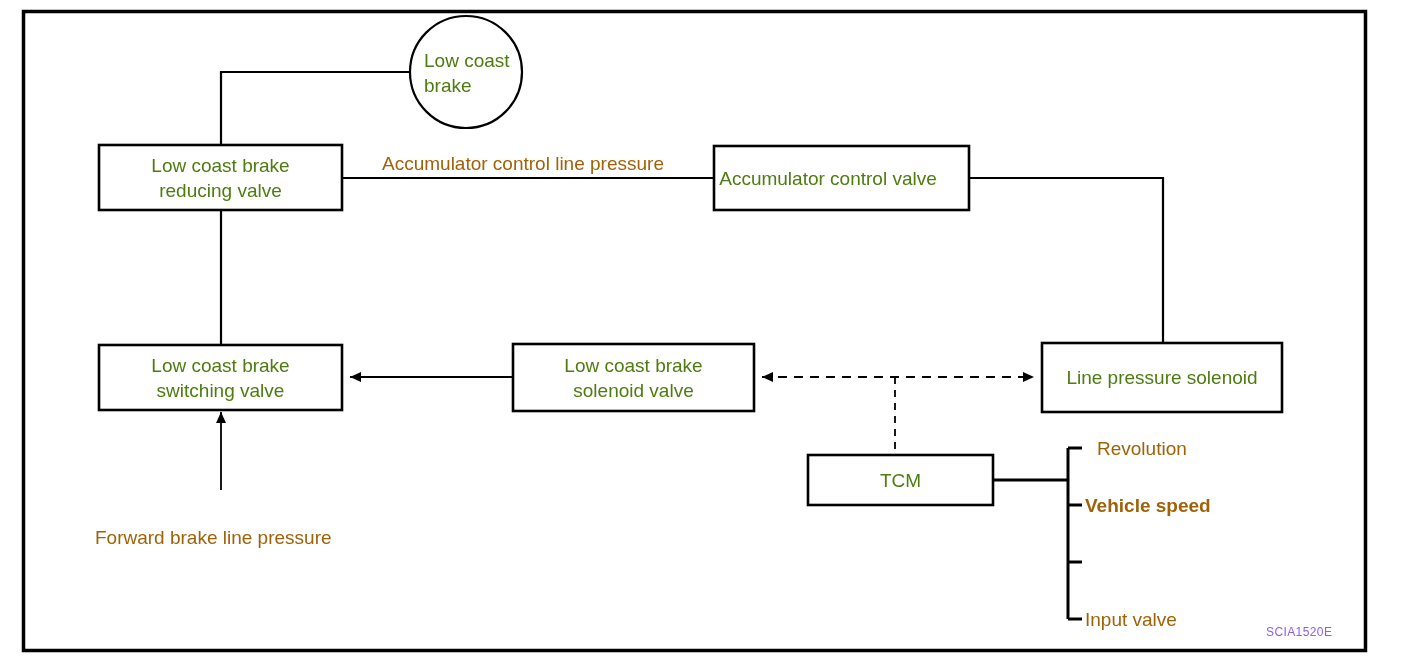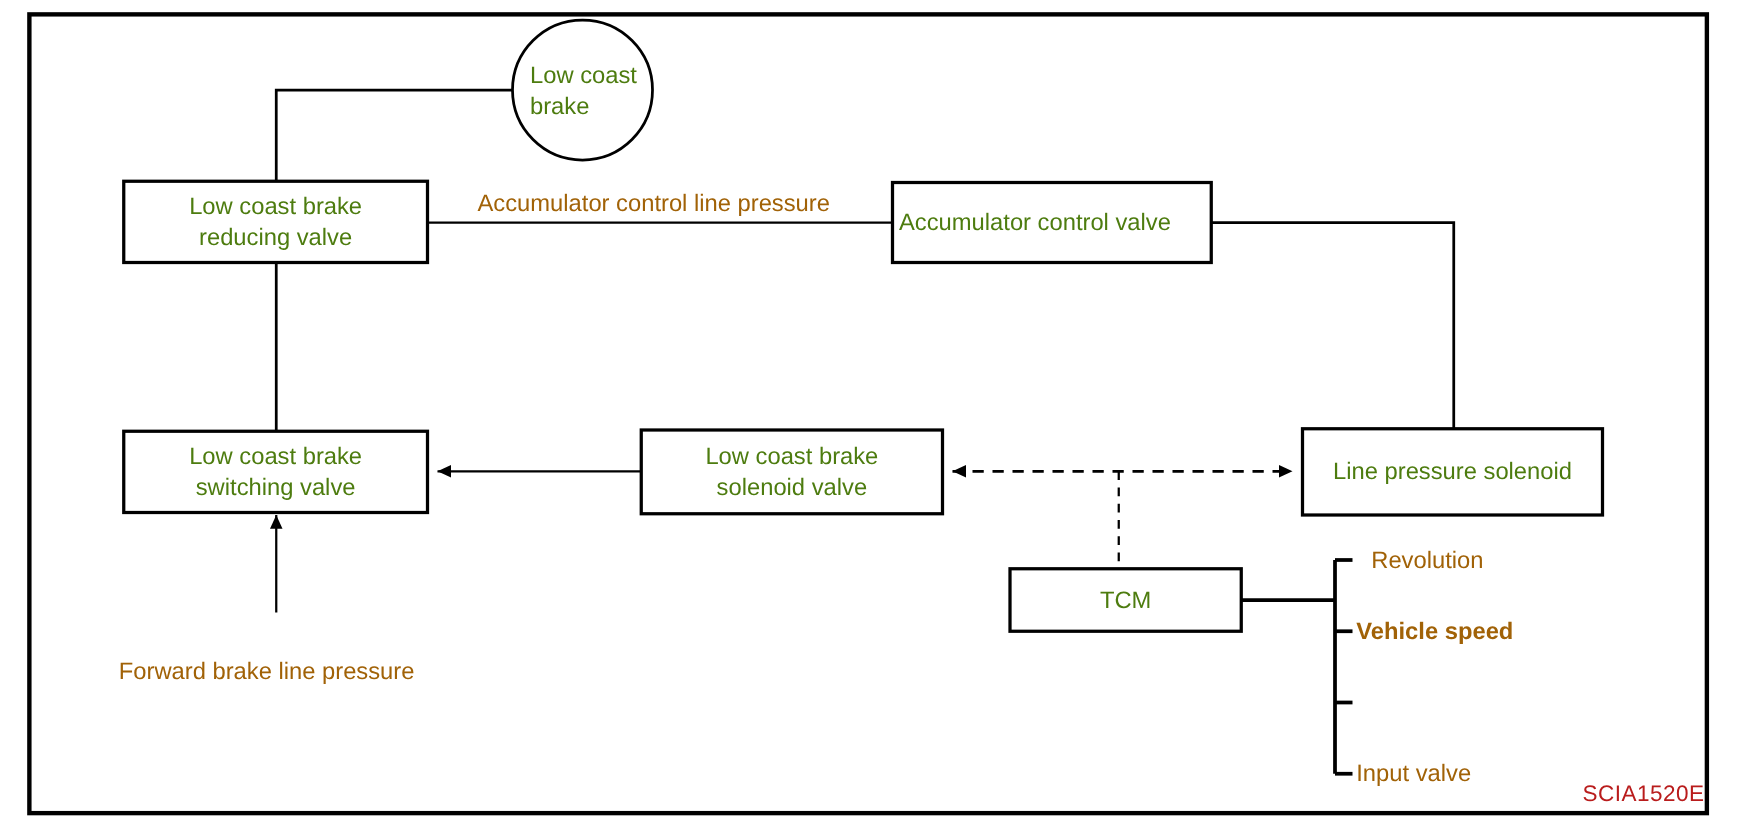--- a/index.html
+++ b/index.html
@@ -43,23 +43,23 @@
     position: absolute;
     font-family: "Liberation Sans", sans-serif;
     font-size: 19px;
     line-height: 24px;
     color: #a16207;
     white-space: nowrap;
   }
   .code-label {
     position: absolute;
     font-family: "Liberation Sans", sans-serif;
-    font-size: 18px;
+    font-size: 12px;
     letter-spacing: 0.4px;
-    color: #b91c1c;
+    color: #8b5cf6;
     white-space: nowrap;
   }
   .hit {
     position: absolute;
     background: transparent;
   }
 </style>
 </head>
 <body>
 

